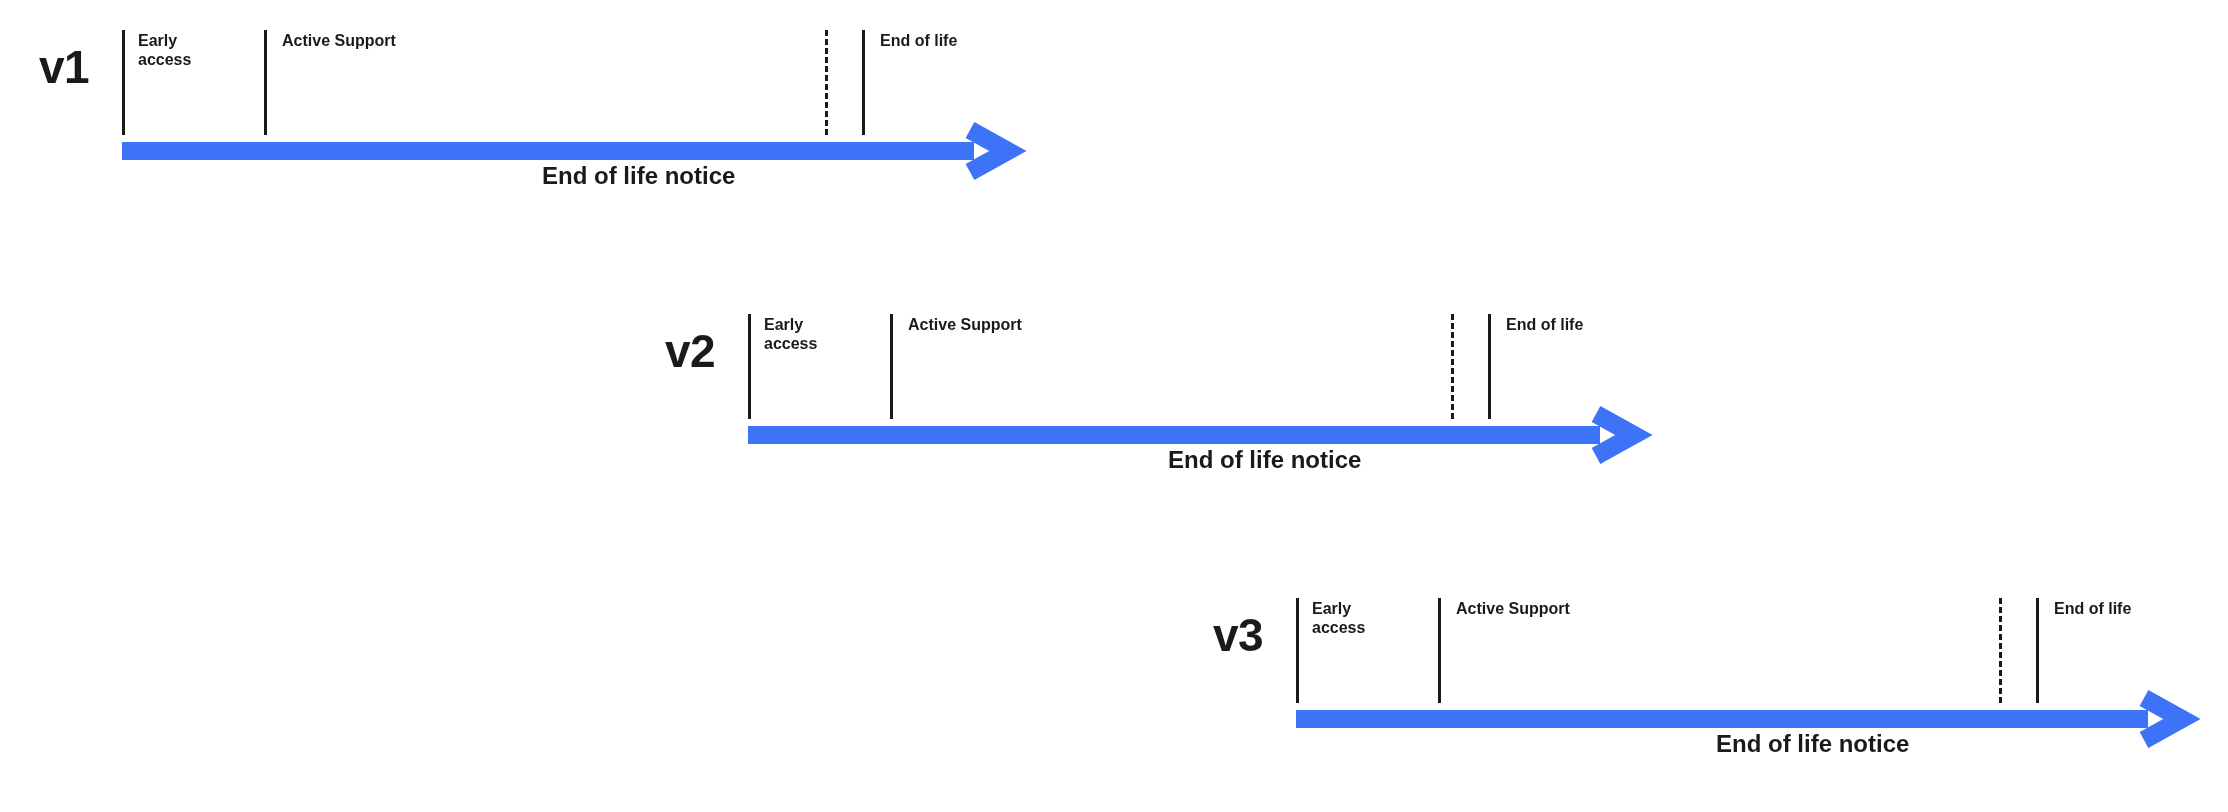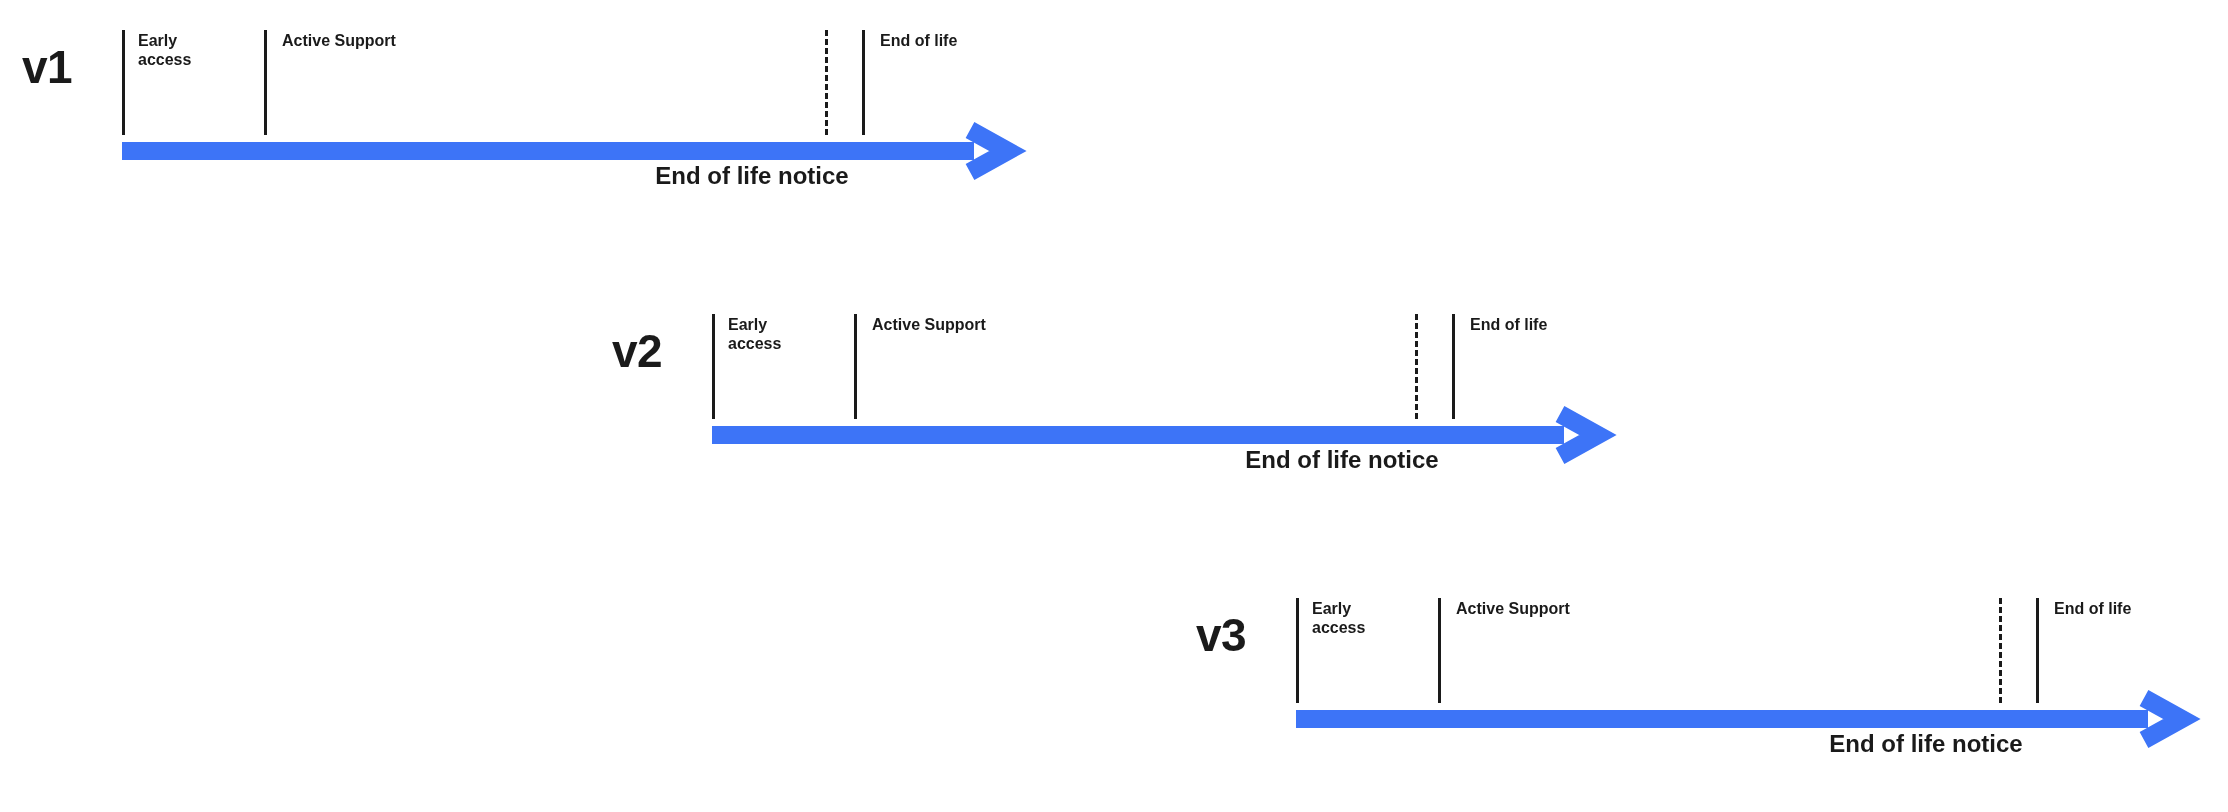--- a/index.html
+++ b/index.html
@@ -28,21 +28,21 @@
     position: absolute;
     height: 210px;
   }
 
   
   .version-label {
     position: absolute;
     left: 0;
     top: 34px;
     width: 84px;
-    text-align: left;
+    text-align: center;
     font-size: 46px;
     font-weight: bold;
     color: #1a1a1a;
     letter-spacing: -0.5px;
     line-height: 1;
     white-space: nowrap;
   }
 
   
   .track {
@@ -94,21 +94,21 @@
   }
 
   
   .notice-label {
     position: absolute;
     top: 152px;
     font-size: 24px;
     font-weight: bold;
     color: #1a1a1a;
     white-space: nowrap;
-    text-align: center;
+    text-align: left;
   }
 </style>
 </head>
 <body>
 
 <div id="diagram">
 
   <div class="lifecycle-row" style="left:22px; top:10px; width:1040px;">
 
     <div class="version-label">v1</div>
@@ -131,21 +131,21 @@
         <svg width="912" height="62" viewBox="0 0 912 62" xmlns="http://www.w3.org/2000/svg">
           <line x1="0" y1="21" x2="852" y2="21" stroke="#3d74f7" stroke-width="18"></line>
           <polyline points="848,0 886,21 848,42" fill="none" stroke="#3d74f7" stroke-width="18" stroke-linecap="butt" stroke-linejoin="miter"></polyline>
         </svg>
       </div>
 
       <div class="notice-label" style="left:420px; width:420px;">End of life notice</div>
     </div>
   </div>
 
-  <div class="lifecycle-row" style="left:612px; top:294px; width:1040px;">
+  <div class="lifecycle-row" style="left:648px; top:294px; width:1040px;">
 
     <div class="version-label">v2</div>
 
     <div class="track" style="width:940px;">
 
       <div class="divider" style="left:0px;"></div>
       <div class="divider" style="left:142px;"></div>
       <div class="divider-dashed" style="left:703px;"></div>
       <div class="divider" style="left:740px;"></div>
 

